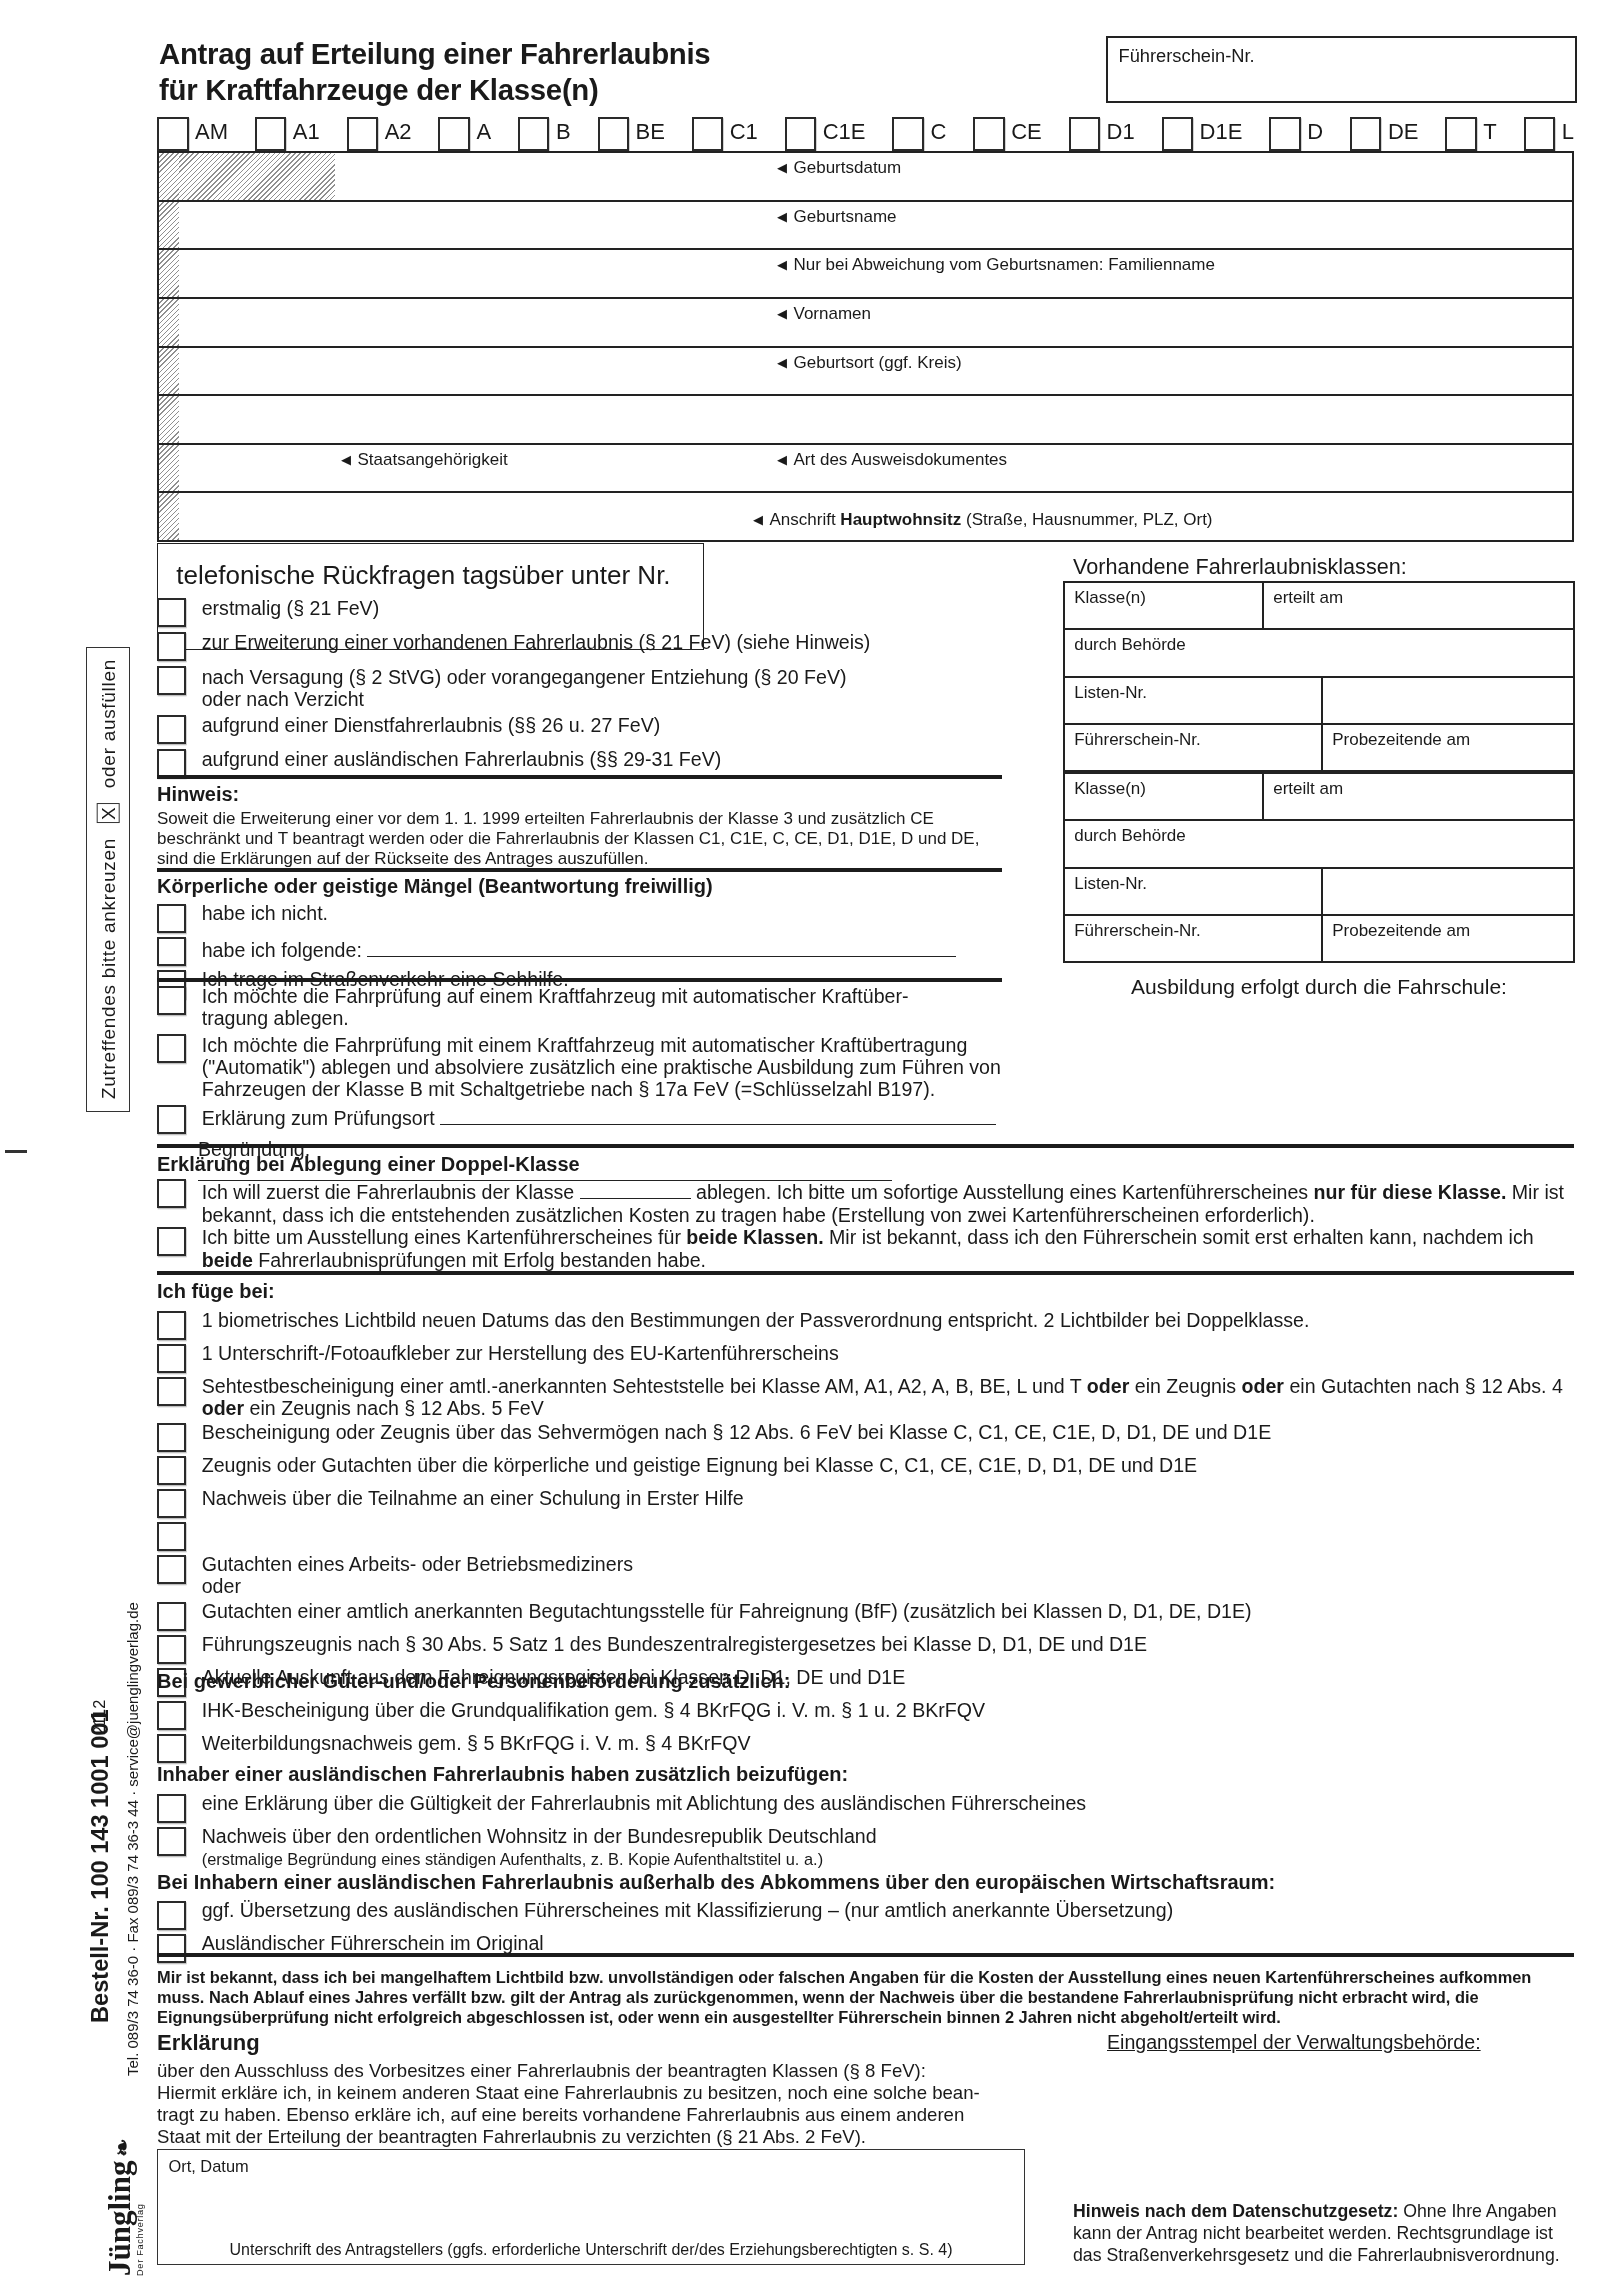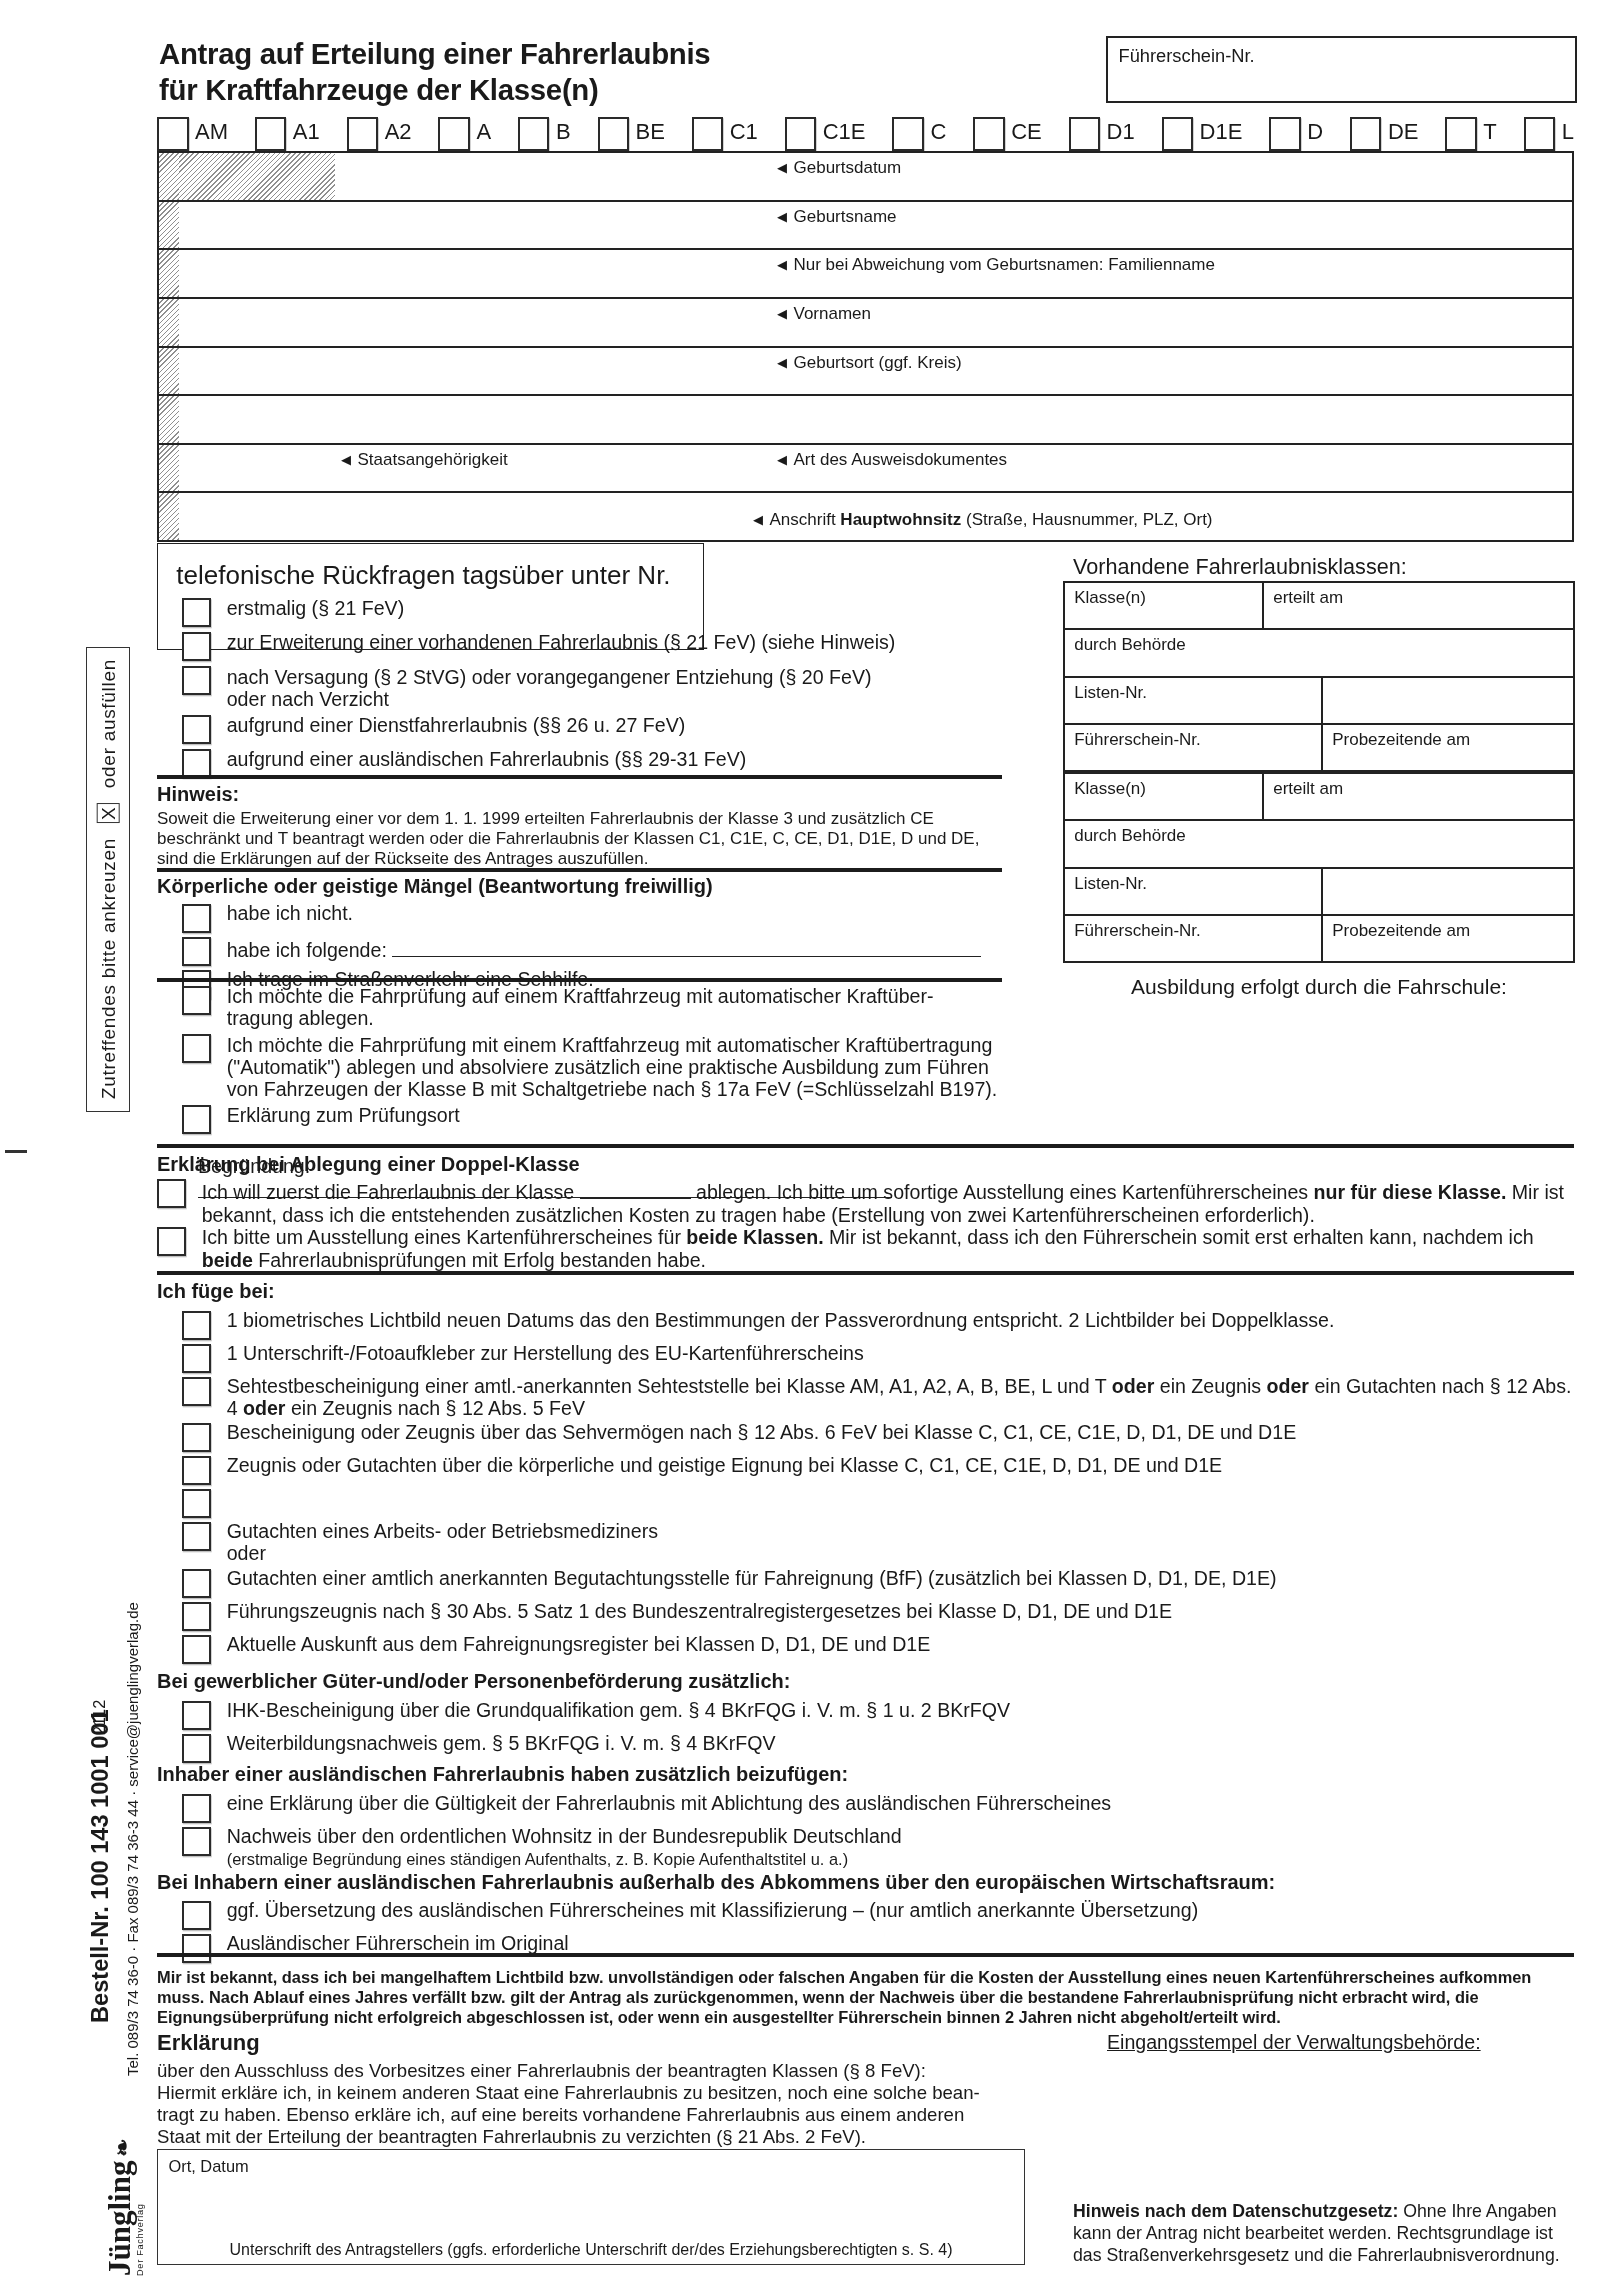--- a/index.html
+++ b/index.html
@@ -44,21 +44,21 @@
   .corners i{position:absolute;width:29px;height:29px;border:0 solid #333;}
   .c-tl{top:0;left:0;border-top-width:2px;border-left-width:2px;}
   .c-tr{top:0;right:0;border-top-width:2px;border-right-width:2px;}
   .c-bl{bottom:0;left:0;border-bottom-width:2px;border-left-width:2px;}
   .c-br{bottom:0;right:0;border-bottom-width:2px;border-right-width:2px;}
   
   .vbox{border:1.3px solid #333;display:flex;align-items:center;justify-content:center;}
   .vtext{writing-mode:vertical-rl;transform:rotate(180deg);font-size:19px;letter-spacing:0.7px;white-space:nowrap;}
   .xbox{border:1.3px solid #333;padding:2px 0.7px;margin:9.2px 0;display:inline-block;line-height:1;}
   
-  .chk-item{display:flex;align-items:flex-start;margin-bottom:4.6px;margin-left:25px;}
+  .chk-item{display:flex;align-items:flex-start;margin-bottom:4.6px;}
   .chk-label{margin-left:15.7px;font-size:19.6px;line-height:22px;}
   .cbx{margin-top:0.7px;}
   .list-tight .chk-item{margin-bottom:3.3px;min-height:26px;}
   .list-tight .chk-label{line-height:21.6px;}
   .b{font-weight:bold;}
   .sm{font-size:16.4px;}
   .blank{display:inline-block;border-bottom:1.3px solid #222;height:1em;vertical-align:baseline;}
   .shead{font-size:20px;font-weight:bold;}
   .body-sm{font-size:17px;line-height:20px;}
   .d-item{display:flex;align-items:flex-start;}
@@ -385,20 +385,24 @@
       <div class="chk-item">
         <span class="cbx"></span>
         <div class="chk-label"><span>Bescheinigung oder Zeugnis über das Sehvermögen nach § 12 Abs. 6 FeV bei Klasse C, C1, CE, C1E, D, D1, DE und D1E</span></div>
       </div>
       <div class="chk-item">
         <span class="cbx"></span>
         <div class="chk-label"><span>Zeugnis oder Gutachten über die körperliche und geistige Eignung bei Klasse C, C1, CE, C1E, D, D1, DE und D1E</span></div>
       </div>
       <div class="chk-item">
         <span class="cbx"></span>
+        <div class="chk-label"><span>Nachweis über die Teilnahme an einer Schulung in Erster Hilfe</span></div>
+      </div>
+      <div class="chk-item">
+        <span class="cbx"></span>
       </div>
       <div class="chk-item">
         <span class="cbx"></span>
         <div class="chk-label"><span>Gutachten eines Arbeits- oder Betriebsmediziners</span><br><span>oder</span></div>
       </div>
       <div class="chk-item">
         <span class="cbx"></span>
         <div class="chk-label"><span>Gutachten einer amtlich anerkannten Begutachtungsstelle für Fahreignung (BfF) (zusätzlich bei Klassen D, D1, DE, D1E)</span></div>
       </div>
       <div class="chk-item">

